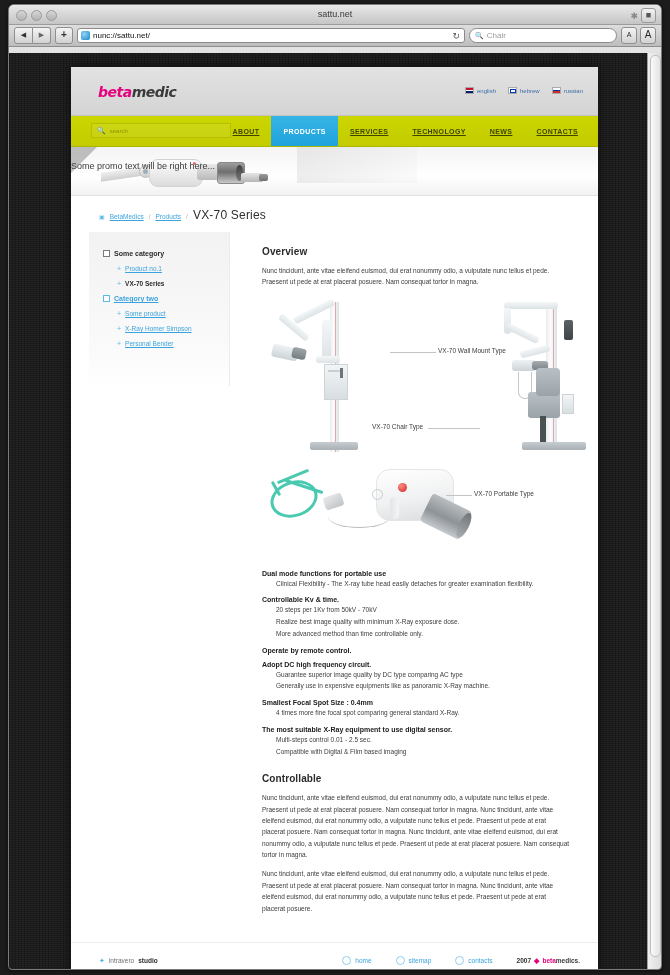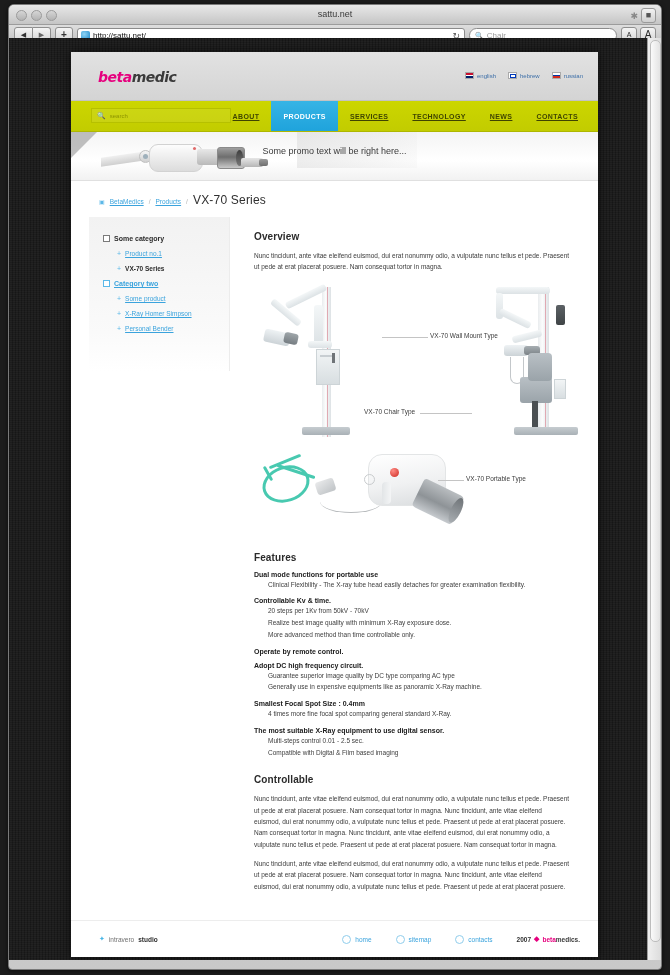--- a/index.html
+++ b/index.html
@@ -89,21 +89,21 @@
     width:14px;height:15px;border-radius:3px;
     background:linear-gradient(#f4f4f4,#d2d2d2);
     border:1px solid #8f8f8f;
     text-align:center;color:#2a2a2a;line-height:14px;
   }
   .abtn.small{font-size:7px;}
   .abtn.big{font-size:10px;}
 
   
   .viewport{
-    position:absolute;left:0;top:33px;width:652px;height:922px;
+    position:absolute;left:0;top:48px;width:652px;height:922px;
     background:#1d1d1d;
     background-image:
       repeating-linear-gradient(0deg,rgba(255,255,255,.025) 0 1px,transparent 1px 2px),
       repeating-linear-gradient(90deg,rgba(0,0,0,.25) 0 1px,transparent 1px 3px);
     overflow:hidden;
   }
   .vscroll{
     position:absolute;right:0;top:0;width:13px;height:922px;
     background:linear-gradient(90deg,#f0f0f0,#dcdcdc);
     border-left:1px solid #9f9f9f;
@@ -178,21 +178,21 @@
   .promo .corner{
     position:absolute;left:0;top:0;width:0;height:0;
     border-left:26px solid #8e8e8e;border-bottom:26px solid transparent;
     opacity:.55;
   }
   .promo-shade{
     position:absolute;left:226px;top:0;width:120px;height:36px;
     background:linear-gradient(90deg,rgba(200,200,200,.32),rgba(220,220,220,.12));
   }
   .promo-text{
-    position:absolute;left:0;right:0;top:14px;text-align:center;
+    position:absolute;left:0;right:0;top:14px;text-align:left;
     font-size:9px;color:#3b3b3b;
   }
   
   .dev{position:absolute;left:30px;top:6px;width:200px;height:42px;}
   .dev .body{
     position:absolute;left:48px;top:6px;width:52px;height:26px;border-radius:9px;
     background:linear-gradient(180deg,#fdfdfd,#dcdcdc);border:1px solid #d2d2d2;
   }
   .dev .neck{
     position:absolute;left:96px;top:11px;width:24px;height:16px;border-radius:3px;
@@ -235,21 +235,21 @@
   .crumbs{
     padding:12px 0 10px 28px;display:flex;align-items:baseline;gap:5px;
     border-bottom:0;
   }
   .crumb-ico{font-size:6px;color:#5bb8e8;}
   .crumb-link{font-size:6.5px;color:#3aa3dd;text-decoration:underline;}
   .crumb-sep{font-size:6.5px;color:#b5b5b5;}
   .crumb-current{font-size:12px;color:#2f2f2f;letter-spacing:.2px;}
 
   
-  .cols{display:flex;align-items:flex-start;}
+  .cols{display:flex;align-items:flex-start;gap:8px;}
   .sidebar{
     width:140px;flex:0 0 140px;margin-left:18px;
     background:linear-gradient(180deg,#f2f2f2,#fafafa 75%,#ffffff);
     border-right:1px solid #ececec;
     padding:14px 0 22px 0;min-height:118px;
   }
   .cat{
     font-size:7px;font-weight:bold;color:#2b2b2b;
     padding:4px 0 4px 14px;display:flex;align-items:center;gap:4px;
   }
@@ -385,21 +385,21 @@
   </div>
 
   <div class="toolbar">
     <div class="navbtns">
       <div class="navbtn">◀</div>
       <div class="navbtn">▶</div>
     </div>
     <div class="plusbtn">+</div>
     <div class="urlfield">
       <span class="favicon"></span>
-      <span class="urltext">http://sattu.net/</span>
+      <span class="urltext">nunc://sattu.net/</span>
       <span class="reload">↻</span>
     </div>
     <div class="searchfield">
       <span class="sf-glass">🔍</span>
       <span class="sf-text">Chair</span>
     </div>
     <div class="abtns">
       <div class="abtn small">A</div>
       <div class="abtn big">A</div>
     </div>
@@ -560,21 +560,20 @@
               <div class="pbody" style="left:114px;top:4px;"></div>
               <div class="phook" style="left:110px;top:24px;"></div>
               <div class="pred" style="left:136px;top:18px;"></div>
               <div class="pgrip" style="left:128px;top:32px;"></div>
               <div class="pcone" style="left:162px;top:36px;"></div>
             </div>
             <div class="leader" style="left:184px;top:30px;width:26px;"></div>
             <div class="fig-label" style="left:212px;top:25px;">VX-70 Portable Type</div>
           </div>
 
-          <h2 class="sec" style="margin-top:4px;">Features</h2>
 
           <div class="feat-h">Dual mode functions for portable use</div>
           <div class="feat-d">Clinical Flexibility - The X-ray tube head easily detaches for greater examination flexibility.</div>
 
           <div class="feat-h">Controllable Kv &amp; time.</div>
           <div class="feat-d">20 steps per 1Kv from 50kV - 70kV</div>
           <div class="feat-d">Realize best image quality with minimum X-Ray exposure dose.</div>
           <div class="feat-d">More advanced method than time controllable only.</div>
 
           <div class="feat-h">Operate by remote control.</div>

